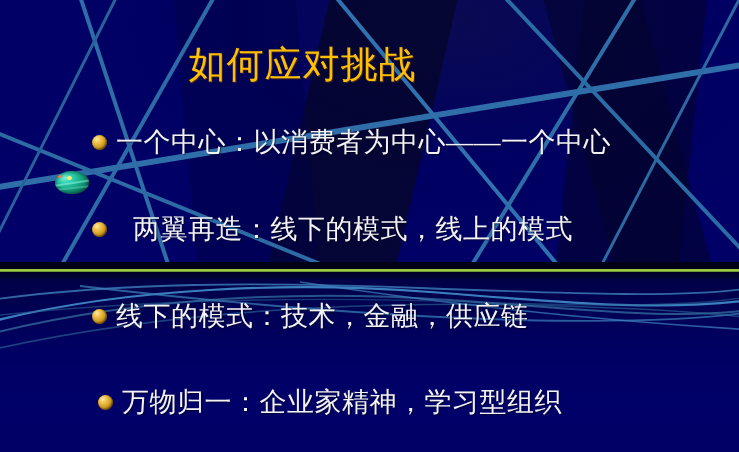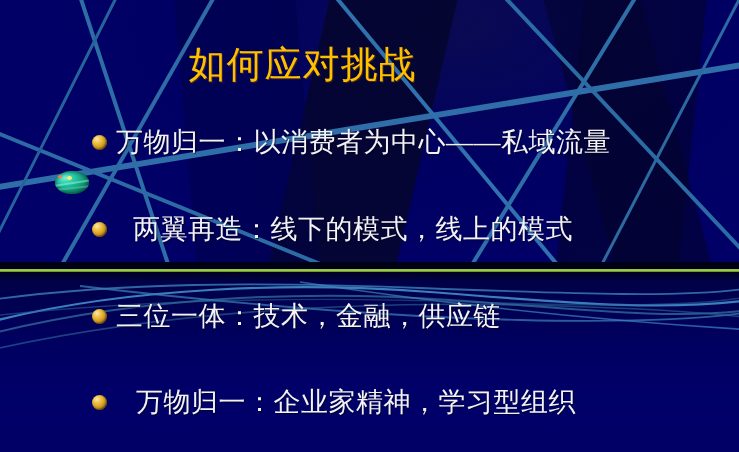--- a/index.html
+++ b/index.html
@@ -159,32 +159,32 @@
     <div class="g-hi2"></div>
     <div class="g-hi"></div>
   </div>
 
   <div id="title">如何应对挑战</div>
 
   <div id="body">
 
     <div class="bullet-row" style="left:92px;top:126px;">
       <span class="bullet-dot"></span>
-      <span class="bullet-text">万物归一：以消费者为中心——私域流量</span>
+      <span class="bullet-text">一个中心：以消费者为中心——一个中心</span>
     </div>
 
     <div class="bullet-row" style="left:92px;top:213px;gap:17px;">
       <span class="bullet-dot"></span>
       <span class="bullet-text">两翼再造：线下的模式，线上的模式</span>
     </div>
 
     <div class="bullet-row" style="left:92px;top:300px;">
       <span class="bullet-dot"></span>
-      <span class="bullet-text">三位一体：技术，金融，供应链</span>
+      <span class="bullet-text">线下的模式：技术，金融，供应链</span>
     </div>
 
-    <div class="bullet-row" style="left:92px;top:386px;gap:20px;">
+    <div class="bullet-row" style="left:98px;top:386px;">
       <span class="bullet-dot"></span>
       <span class="bullet-text">万物归一：企业家精神，学习型组织</span>
     </div>
 
   </div>
 </div>
 
 </body></html>

